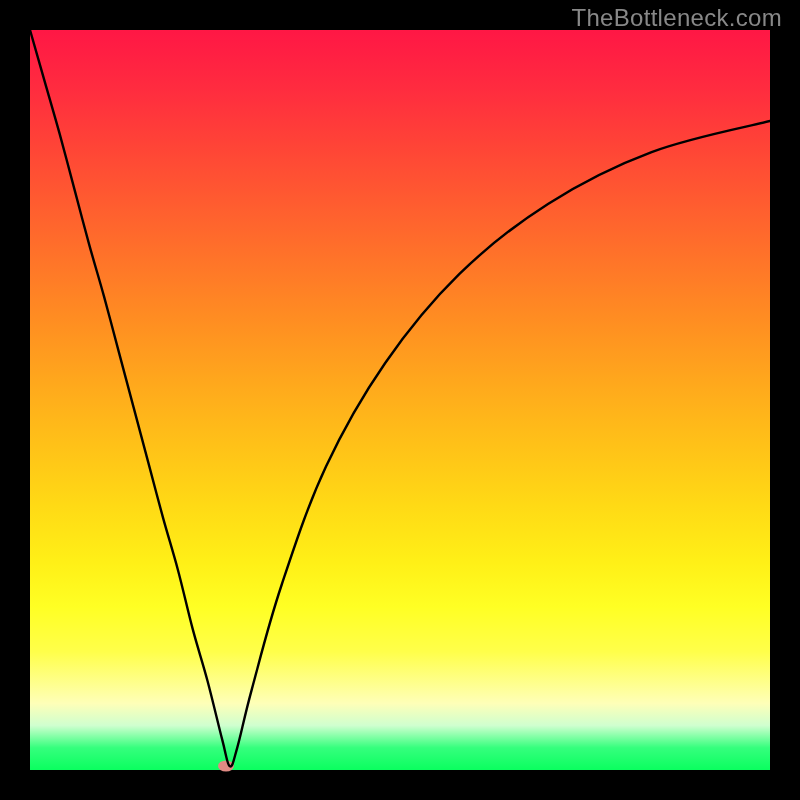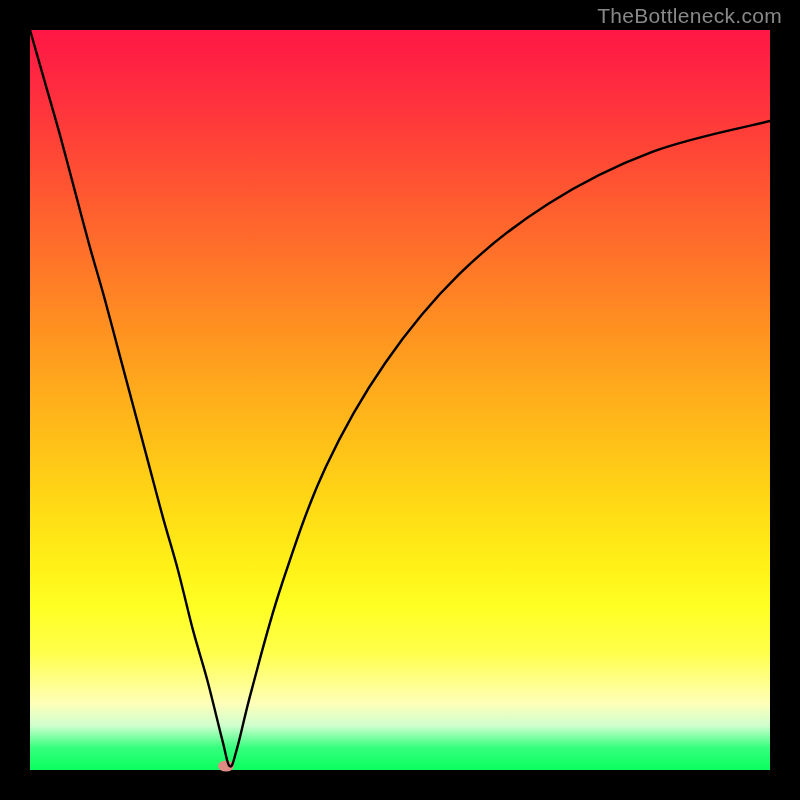--- a/index.html
+++ b/index.html
@@ -14,21 +14,21 @@
     width: 800px;
     height: 800px;
     background: #000000;
     position: relative;
   }
   .watermark {
     position: absolute;
     top: 4px;
     right: 18px;
     color: #888888;
-    font-size: 21px;
+    font-size: 24px;
     font-weight: 500;
     letter-spacing: 0.3px;
     z-index: 20;
   }
   .plot-area {
     position: absolute;
     left: 30px;
     top: 30px;
     width: 740px;
     height: 740px;

